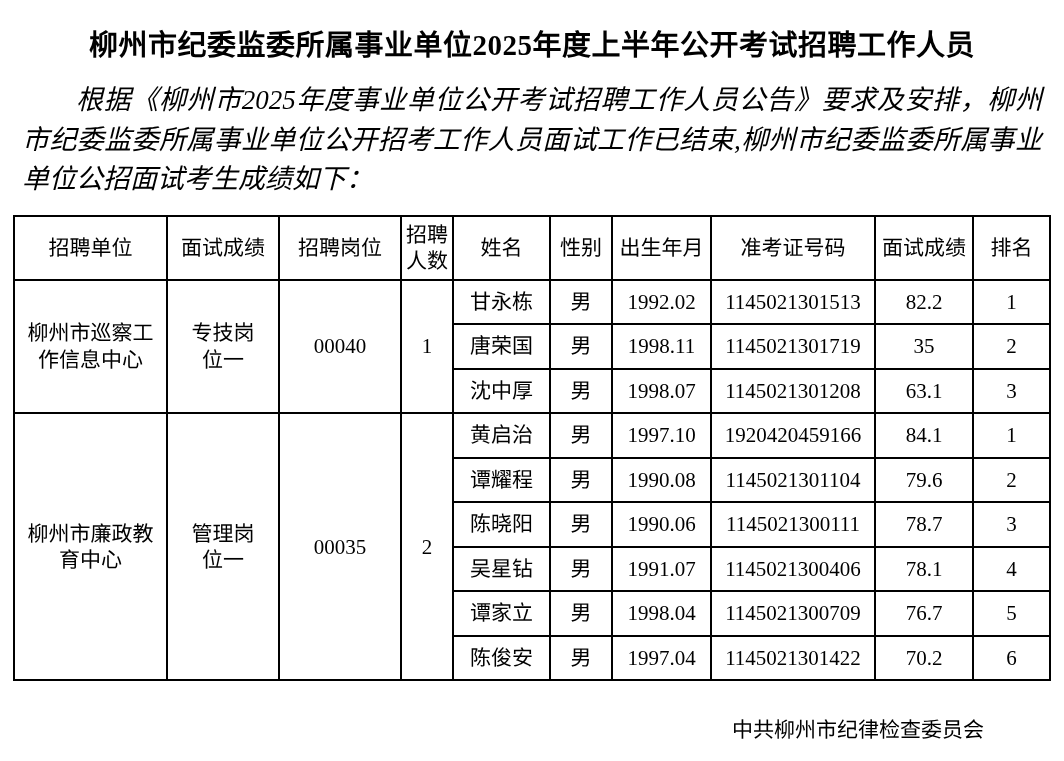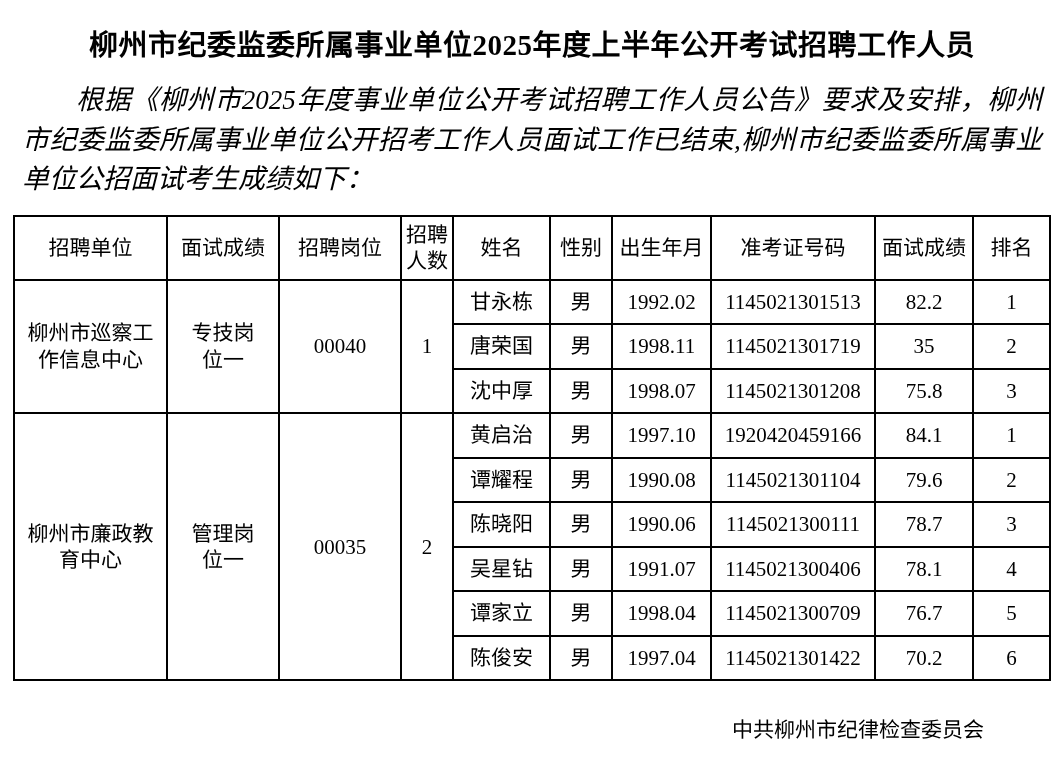--- a/index.html
+++ b/index.html
@@ -119,21 +119,21 @@
         <td>1998.11</td>
         <td>1145021301719</td>
         <td>35</td>
         <td>2</td>
       </tr>
       <tr>
         <td>沈中厚</td>
         <td>男</td>
         <td>1998.07</td>
         <td>1145021301208</td>
-        <td>75.8</td>
+        <td>63.1</td>
         <td>3</td>
       </tr>
       <tr>
         <td class="cell-unit" rowspan="6">柳州市廉政教育中心</td>
         <td class="cell-position" rowspan="6">管理岗位一</td>
         <td rowspan="6">00035</td>
         <td rowspan="6">2</td>
         <td>黄启治</td>
         <td>男</td>
         <td>1997.10</td>

